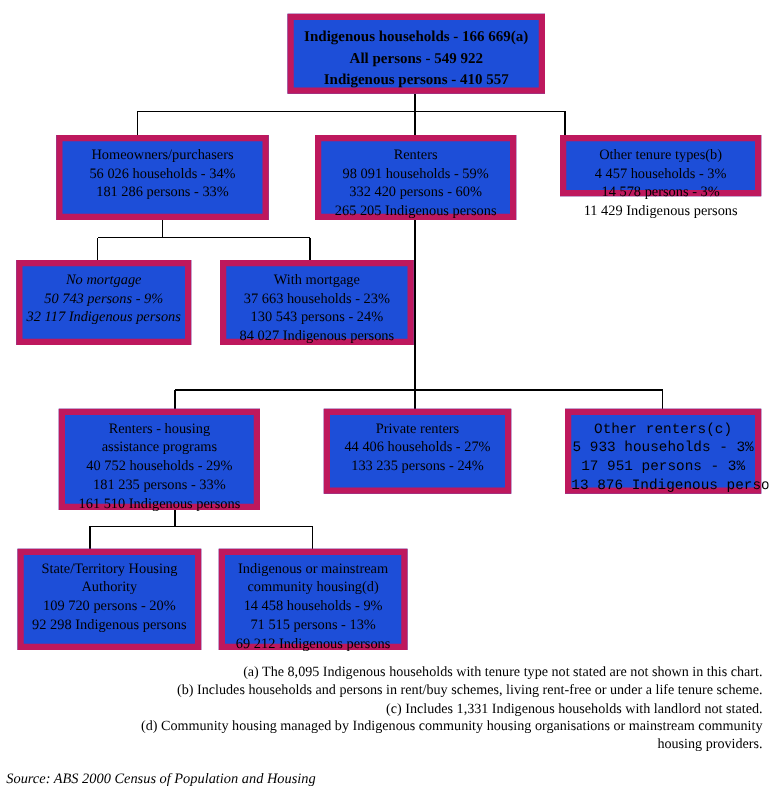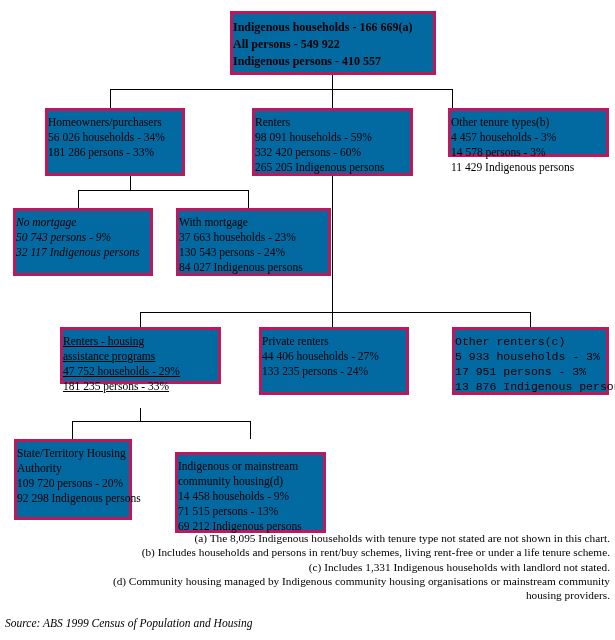--- a/index.html
+++ b/index.html
@@ -26,22 +26,23 @@
   .lines {
     position: absolute;
     left: 0; top: 0;
     width: 615px;
     height: 640px;
     pointer-events: none;
   }
   .node {
     position: absolute;
     box-sizing: border-box;
-    border: 3px solid #be185d;
-    background: #0369a1;
+    border: 5px solid #be185d;
+    background: #1d4ed8;
+    text-align: center;
     font-size: 11.5px;
     line-height: 15px;
     padding-top: 4px;
     white-space: nowrap;
     z-index: 2;
   }
   .node.root {
     font-weight: bold;
     font-size: 12px;
     line-height: 17px;
@@ -106,21 +107,21 @@
       <line x1="250" y1="421" x2="250" y2="439"></line>
     </g>
   </svg>
 
   <div class="node root" style="left:230px; top:11px; width:206px; height:64px;">
     <span class="ln">Indigenous households - 166 669(a)</span>
     <span class="ln">All persons - 549 922</span>
     <span class="ln">Indigenous persons - 410 557</span>
   </div>
 
-  <div class="node" style="left:45px; top:108px; width:140px; height:68px;">
+  <div class="node" style="left:45px; top:108px; width:170px; height:68px;">
     <span class="ln">Homeowners/purchasers</span>
     <span class="ln">56 026 households - 34%</span>
     <span class="ln">181 286 persons - 33%</span>
   </div>
 
   <div class="node" style="left:252px; top:108px; width:161px; height:68px;">
     <span class="ln">Renters</span>
     <span class="ln">98 091 households - 59%</span>
     <span class="ln">332 420 persons - 60%</span>
     <span class="ln">265 205 Indigenous persons</span>
@@ -139,58 +140,59 @@
     <span class="ln">32 117 Indigenous persons</span>
   </div>
 
   <div class="node" style="left:176px; top:208px; width:155px; height:68px;">
     <span class="ln">With mortgage</span>
     <span class="ln">37 663 households - 23%</span>
     <span class="ln">130 543 persons - 24%</span>
     <span class="ln">84 027 Indigenous persons</span>
   </div>
 
-  <div class="node" style="left:60px; top:327px; width:161px; height:57px;text-decoration:underline;">
+  <div class="node" style="left:47px; top:327px; width:161px; height:81px;">
     <span class="ln">Renters - housing</span>
     <span class="ln">assistance programs</span>
-    <span class="ln">47 752 households - 29%</span>
+    <span class="ln">40 752 households - 29%</span>
     <span class="ln">181 235 persons - 33%</span>
+    <span class="ln">161 510 Indigenous persons</span>
   </div>
 
   <div class="node" style="left:259px; top:327px; width:150px; height:68px;">
     <span class="ln">Private renters</span>
     <span class="ln">44 406 households - 27%</span>
     <span class="ln">133 235 persons - 24%</span>
   </div>
 
   <div class="node" style="left:452px; top:327px; width:157px; height:68px;font-family:Liberation Mono, monospace;">
     <span class="ln">Other renters(c)</span>
     <span class="ln">5 933 households - 3%</span>
     <span class="ln">17 951 persons - 3%</span>
     <span class="ln">13 876 Indigenous persons</span>
   </div>
 
-  <div class="node" style="left:14px; top:439px; width:118px; height:81px;">
+  <div class="node" style="left:14px; top:439px; width:147px; height:81px;">
     <span class="ln">State/Territory Housing</span>
     <span class="ln">Authority</span>
     <span class="ln">109 720 persons - 20%</span>
     <span class="ln">92 298 Indigenous persons</span>
   </div>
 
-  <div class="node" style="left:175px; top:439px; width:151px; height:81px;margin-top:13px;">
+  <div class="node" style="left:175px; top:439px; width:151px; height:81px;">
     <span class="ln">Indigenous or mainstream</span>
     <span class="ln">community housing(d)</span>
     <span class="ln">14 458 households - 9%</span>
     <span class="ln">71 515 persons - 13%</span>
     <span class="ln">69 212 Indigenous persons</span>
   </div>
 
   <div class="footnotes">
     <span class="fn">(a) The 8,095 Indigenous households with tenure type not stated are not shown in this chart.</span>
     <span class="fn">(b) Includes households and persons in rent/buy schemes, living rent-free or under a life tenure scheme.</span>
     <span class="fn">(c) Includes 1,331 Indigenous households with landlord not stated.</span>
     <span class="fn">(d) Community housing managed by Indigenous community housing organisations or mainstream community</span>
     <span class="fn cont">housing providers.</span>
   </div>
 
-  <div class="source">Source: ABS 1999 Census of Population and Housing</div>
+  <div class="source">Source: ABS 2000 Census of Population and Housing</div>
 
 </div>
 
 </body></html>

